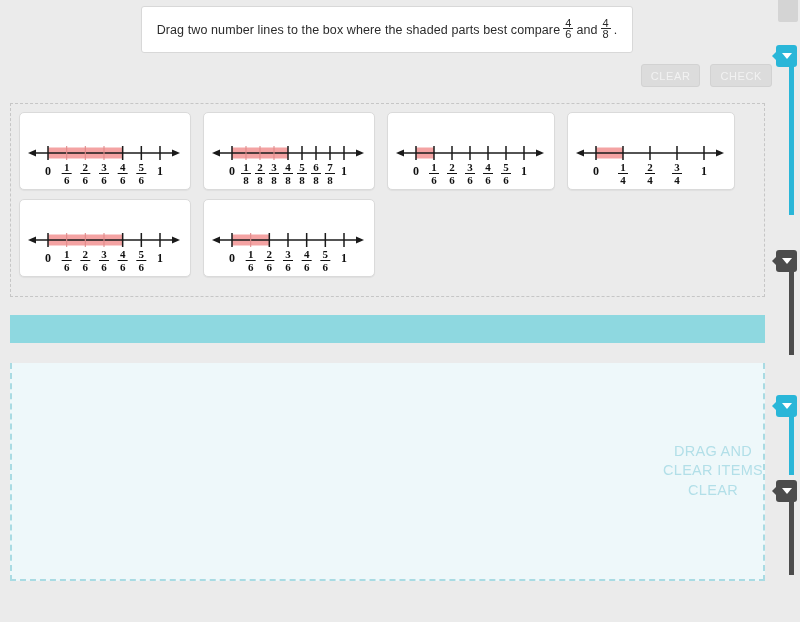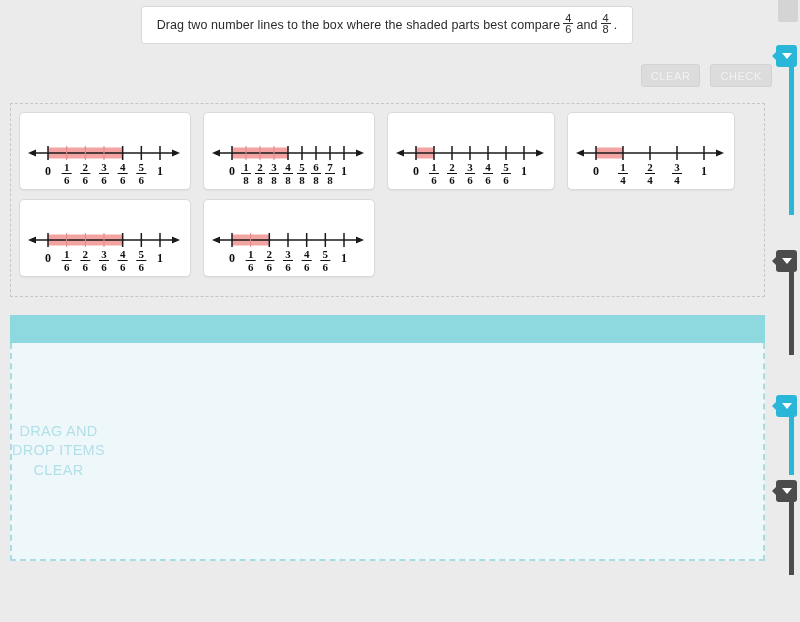--- a/index.html
+++ b/index.html
@@ -14,21 +14,21 @@
     position: relative;
     overflow: hidden;
   }
 
   
   #prompt-bar {
     position: absolute;
     left: 141px;
     top: 6px;
     width: 492px;
-    height: 38px;
+    height: 47px;
     background: #ffffff;
     border: 1px solid #d8d8d8;
     border-radius: 3px;
     display: flex;
     align-items: center;
     justify-content: center;
     box-sizing: border-box;
   }
   #prompt-text {
     font-size: 12.5px;
@@ -121,30 +121,30 @@
     position: absolute;
     left: 10px;
     top: 315px;
     width: 755px;
     height: 28px;
     background: #8ed8e0;
   }
   #drop-zone {
     position: absolute;
     left: 10px;
-    top: 343px;
+    top: 363px;
     width: 755px;
     height: 218px;
     background: #eef8fa;
     border: 2px dashed #a9dbe3;
     border-top: none;
     box-sizing: border-box;
     display: flex;
     align-items: center;
-    justify-content: flex-start;
+    justify-content: flex-end;
   }
   #drop-placeholder {
     text-align: center;
     color: #b2dfe8;
     font-size: 14.5px;
     line-height: 19.5px;
     letter-spacing: .3px;
   }
 
   
@@ -419,21 +419,21 @@
           <text x="136" y="58" text-anchor="middle" font-family="&quot;Liberation Serif&quot;, serif" font-size="12" font-weight="bold" fill="#111">1</text>
         </svg>
       </div>
   </div>
 </div>
 
 <div id="drop-header"></div>
 <div id="drop-zone">
   <div id="drop-placeholder">
     <div>DRAG AND</div>
-    <div>DROP ITEMS</div>
+    <div>CLEAR ITEMS</div>
     <div>CLEAR</div>
   </div>
 </div>
 
 <div id="right-rail">
   <div class="rail-scroll-top"></div>
 <div class="rail-bar" style="top: 45px; height: 170px; background: rgb(41, 182, 216);"></div>
     <div class="rail-tab cyan" style="top: 45px;">
       <div class="notch cyan-notch"></div>
     </div>

